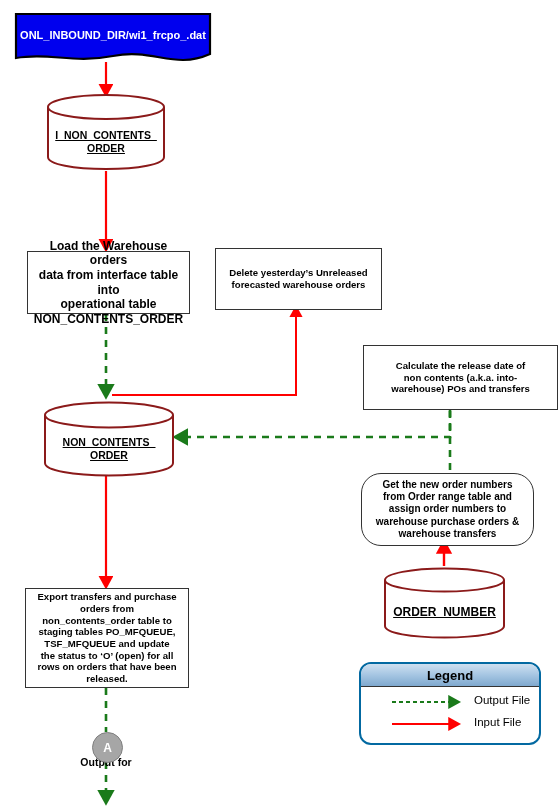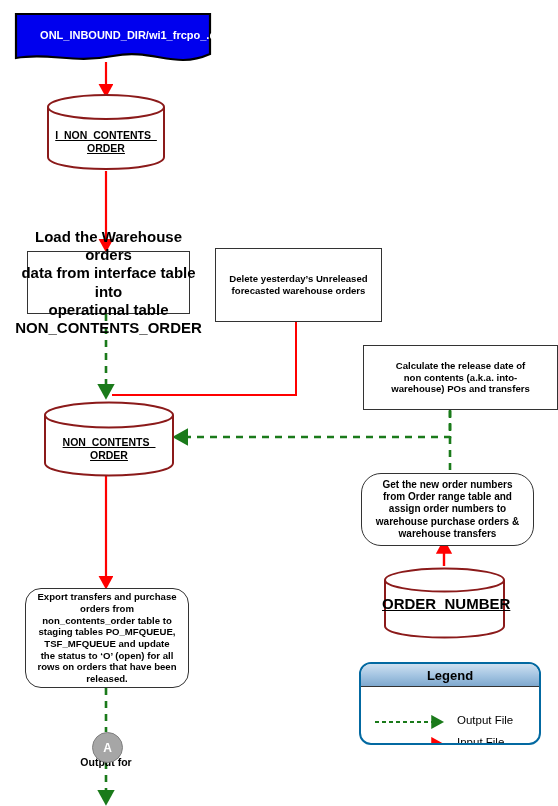--- a/index.html
+++ b/index.html
@@ -112,24 +112,23 @@
     color: #000000;
     font-size: 13px;
   }
   .legend-body {
     padding: 5px 0 0 0;
     position: relative;
     height: 56px;
   }
   .legend-row {
     position: absolute;
-    left: 0;
+    left: 17px;
     width: 100%;
     height: 20px;
-    margin-top: 20px;
   }
   .legend-text {
     position: absolute;
     left: 96px;
     top: 1px;
     font-size: 11.5px;
     color: #000000;
   }
   .legend-sample {
     position: absolute;
@@ -192,42 +191,42 @@
 
     <g>
       <line x1="106" y1="762" x2="106" y2="798" stroke="#1a7a1a" stroke-width="2.6" stroke-dasharray="7,6" marker-end="url(#arrow-green)"></line>
     </g>
   </svg>
 
   <div class="docshape" style="left:14px; top:12px; width:198px; height:54px;">
     <svg width="198" height="54" viewBox="0 0 198 54">
       <path d="M2,2 L196,2 L196,42 C160,58 140,36 99,44 C58,52 36,40 2,46 Z" fill="#0000ee" stroke="#000000" stroke-width="2.2"></path>
     </svg>
-    <div class="doc-label" style="top:17px; font-size:11px;padding-left:20px;">ONL_INBOUND_DIR/wi1_frcpo_.dat</div>
+    <div class="doc-label" style="top:17px; font-size:11px;">ONL_INBOUND_DIR/wi1_frcpo_.dat</div>
   </div>
 
   <div class="cylinder" style="left:45px; top:93px; width:122px; height:78px;">
     <svg width="122" height="78" viewBox="0 0 122 78">
       <path d="M3,14 L3,64 C3,71.5 29,76 61,76 C93,76 119,71.5 119,64 L119,14" fill="#ffffff" stroke="#8b1a1a" stroke-width="2"></path>
       <ellipse cx="61" cy="14" rx="58" ry="12" fill="#ffffff" stroke="#8b1a1a" stroke-width="2"></ellipse>
     </svg>
     <div class="cyl-label" style="top:36px; font-size:10.5px;">I_NON_CONTENTS_</div>
     <div class="cyl-label" style="top:49px; font-size:10.5px;">ORDER</div>
   </div>
 
-  <div class="node process" style="left:27px; top:251px; width:163px; height:63px; font-size:15px;">
+  <div class="node process" style="left:27px; top:251px; width:163px; height:63px; font-size:12px;">
     <div>
       <span>Load the Warehouse orders</span>
       <span>data from interface table into</span>
       <span>operational table</span>
       <span>NON_CONTENTS_ORDER</span>
     </div>
   </div>
 
-  <div class="node process" style="left:215px; top:248px; width:167px; height:74px; font-size:9.6px;">
+  <div class="node process" style="left:215px; top:248px; width:167px; height:62px; font-size:9.6px;">
     <div>
       <span>Delete yesterday’s Unreleased</span>
       <span>forecasted warehouse orders</span>
     </div>
   </div>
 
   <div class="node process" style="left:363px; top:345px; width:195px; height:65px; font-size:9.6px;">
     <div>
       <span>Calculate the release date of</span>
       <span>non contents (a.k.a. into-</span>
@@ -252,24 +251,24 @@
       <span>warehouse purchase orders &amp;</span>
       <span>warehouse transfers</span>
     </div>
   </div>
 
   <div class="cylinder" style="left:382px; top:566px; width:125px; height:74px;">
     <svg width="125" height="74" viewBox="0 0 125 74">
       <path d="M3,14 L3,60 C3,67 29,71.5 62.5,71.5 C96,71.5 122,67 122,60 L122,14" fill="#ffffff" stroke="#8b1a1a" stroke-width="2"></path>
       <ellipse cx="62.5" cy="14" rx="59.5" ry="11.5" fill="#ffffff" stroke="#8b1a1a" stroke-width="2"></ellipse>
     </svg>
-    <div class="cyl-label" style="top:29px; font-size:15px;">ORDER_NUMBER</div>
-  </div>
-
-  <div class="node process" style="left:25px; top:588px; width:164px; height:100px; font-size:9.6px;border-radius:16px;">
+    <div class="cyl-label" style="top:39px; font-size:12px;">ORDER_NUMBER</div>
+  </div>
+
+  <div class="node process" style="left:25px; top:588px; width:164px; height:100px; font-size:9.6px;">
     <div>
       <span>Export transfers and purchase</span>
       <span>orders from</span>
       <span>non_contents_order table to</span>
       <span>staging tables PO_MFQUEUE,</span>
       <span>TSF_MFQUEUE and update</span>
       <span>the status to ‘O’ (open) for all</span>
       <span>rows on orders that have been</span>
       <span>released.</span>
     </div>

